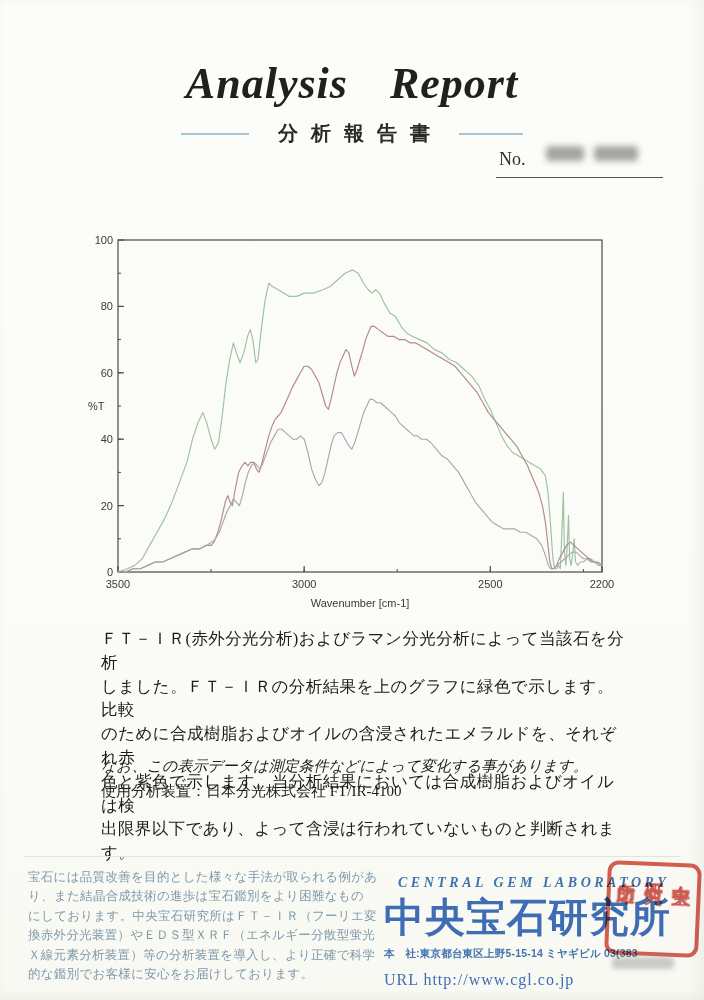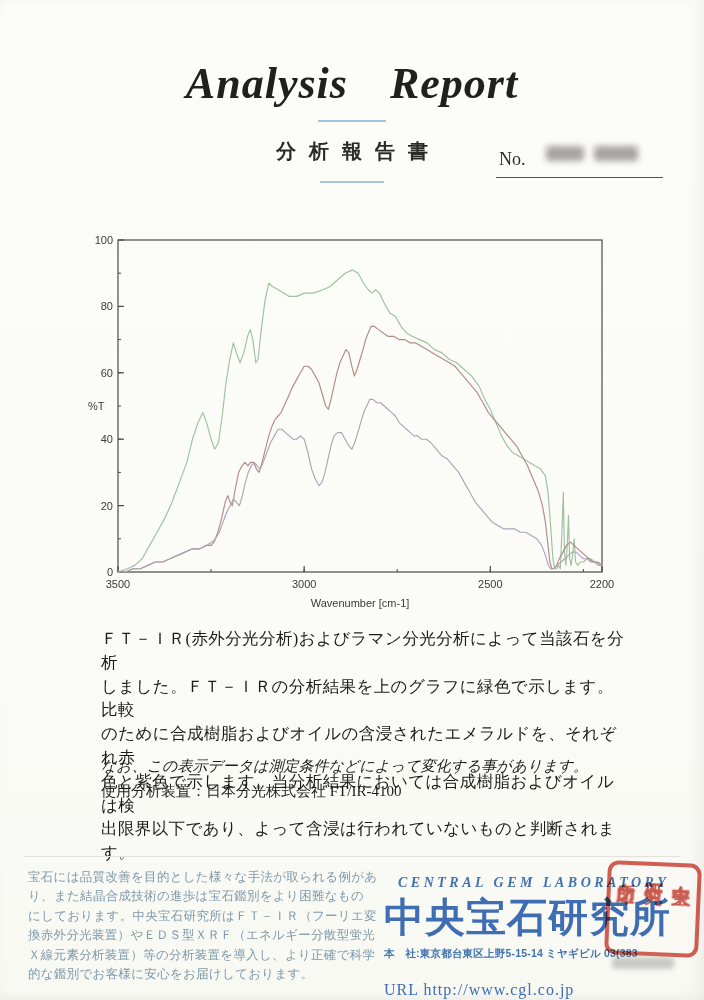--- a/index.html
+++ b/index.html
@@ -6,21 +6,21 @@
   .page{position:relative;width:704px;height:1000px;margin:0 auto;overflow:hidden;
         background:linear-gradient(180deg,#fcfcf9 0%,#fbfbf7 60%,#f9f9f4 100%);
         font-family:"Liberation Serif","DejaVu Serif",serif;color:#1c1c1c;
         box-shadow:inset -8px 0 14px rgba(0,0,0,0.035), inset 0 -6px 10px rgba(0,0,0,0.02);}
   .abs{position:absolute;}
   .pre{white-space:pre-line;}
 
   
   .title{top:58px;left:0;width:704px;text-align:center;font-size:44px;font-weight:bold;
          font-style:italic;letter-spacing:1px;word-spacing:30px;color:#20201e;}
-  .subtitle-row{top:120px;left:0;width:704px;display:flex;align-items:center;justify-content:center;gap:16px;flex-direction:column;}
+  .subtitle-row{top:120px;left:0;width:704px;display:flex;align-items:center;justify-content:center;gap:16px;}
   .sub-line{height:2px;background:#a5c6d8;}
   .sub-line.l{width:68px;} .sub-line.r{width:64px;}
   .subtitle{font-size:20px;letter-spacing:13px;color:#2a2a28;font-weight:bold;text-indent:13px;}
   .no-label{top:149px;left:499px;font-size:18px;color:#2e2e2c;}
   .no-underline{top:177px;left:496px;width:167px;height:1px;background:#55524e;}
   .blur-blob{background:#5f5d5a;opacity:.55;filter:blur(3px);border-radius:3px;}
 
   
   .chart{top:225px;left:80px;width:580px;height:390px;}
   .chart text{font-family:"Liberation Sans","DejaVu Sans",sans-serif;fill:#3a3a38;}
@@ -36,21 +36,21 @@
   
   .divider{top:856px;left:24px;width:656px;height:1px;background:#e3e3dc;}
   .footer-left{top:868px;left:28px;width:358px;font-size:12.5px;line-height:19.4px;
                color:#7e98a9;letter-spacing:.3px;}
   .footer-right{top:859px;left:384px;width:320px;font-family:"Liberation Sans","DejaVu Sans",sans-serif;}
   .membership{display:flex;align-items:center;gap:5px;font-size:13px;color:#3f6fad;font-weight:bold;}
   .org-en{margin-top:16px;margin-left:14px;font-family:"Liberation Serif","DejaVu Serif",serif;
           font-style:italic;font-size:14px;letter-spacing:3.5px;color:#4273ae;font-weight:bold;}
   .org-jp{margin-top:4px;font-size:40px;font-weight:bold;color:#3f6db3;letter-spacing:1px;line-height:44px;}
   .addr{margin-top:8px;font-size:10.5px;color:#4273ae;letter-spacing:.2px;font-weight:bold;}
-  .url{margin-top:20px;font-family:"Liberation Serif","DejaVu Serif",serif;font-size:16px;
+  .url{margin-top:10px;font-family:"Liberation Serif","DejaVu Serif",serif;font-size:16px;
        letter-spacing:1px;color:#3f6db3;}
   .gem-icon svg{display:block;}
 
   .seal{top:862px;left:606px;width:84px;height:82px;border:4px solid #d14a3c;border-radius:11px;
         transform:rotate(2.5deg);display:flex;flex-direction:row-reverse;justify-content:center;
         gap:2px;padding:2px 1px;opacity:.88;mix-blend-mode:multiply;background:rgba(255,250,248,.15);}
   .seal-col{writing-mode:vertical-rl;text-orientation:upright;font-size:19px;line-height:1.35;
             font-weight:bold;color:#c7453a;font-family:"Liberation Serif","DejaVu Serif",serif;
             letter-spacing:1px;filter:blur(.3px);}
   .seal-serial{top:957px;left:612px;width:62px;height:12px;background:#9a9a96;opacity:.5;

